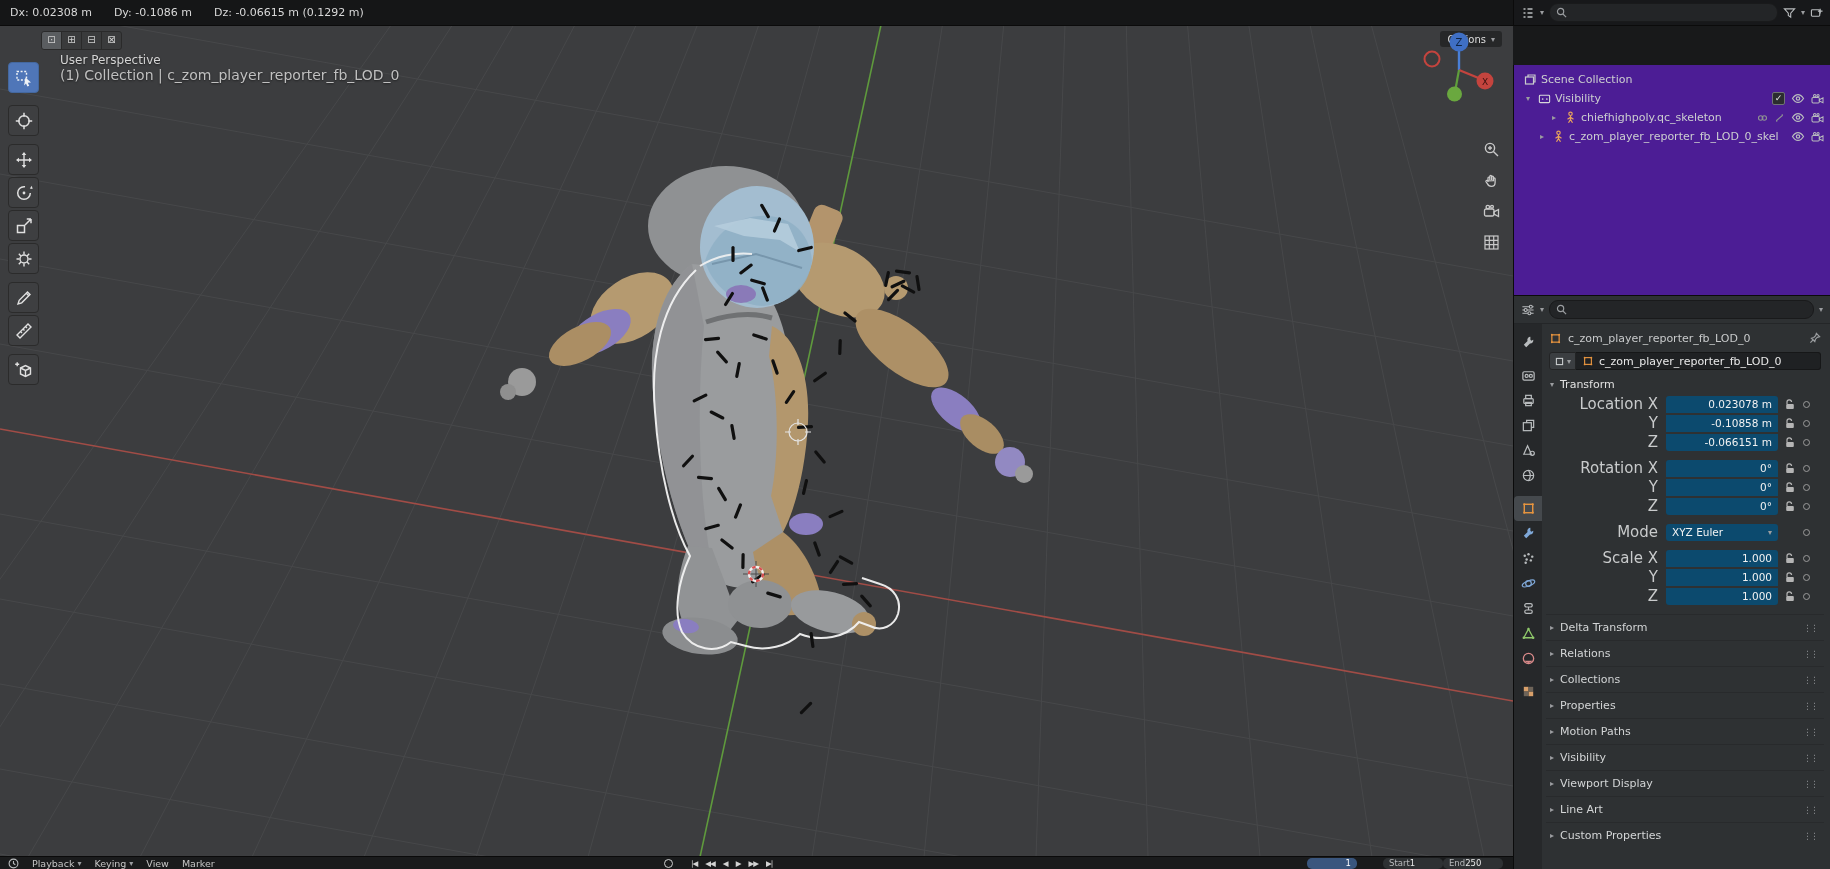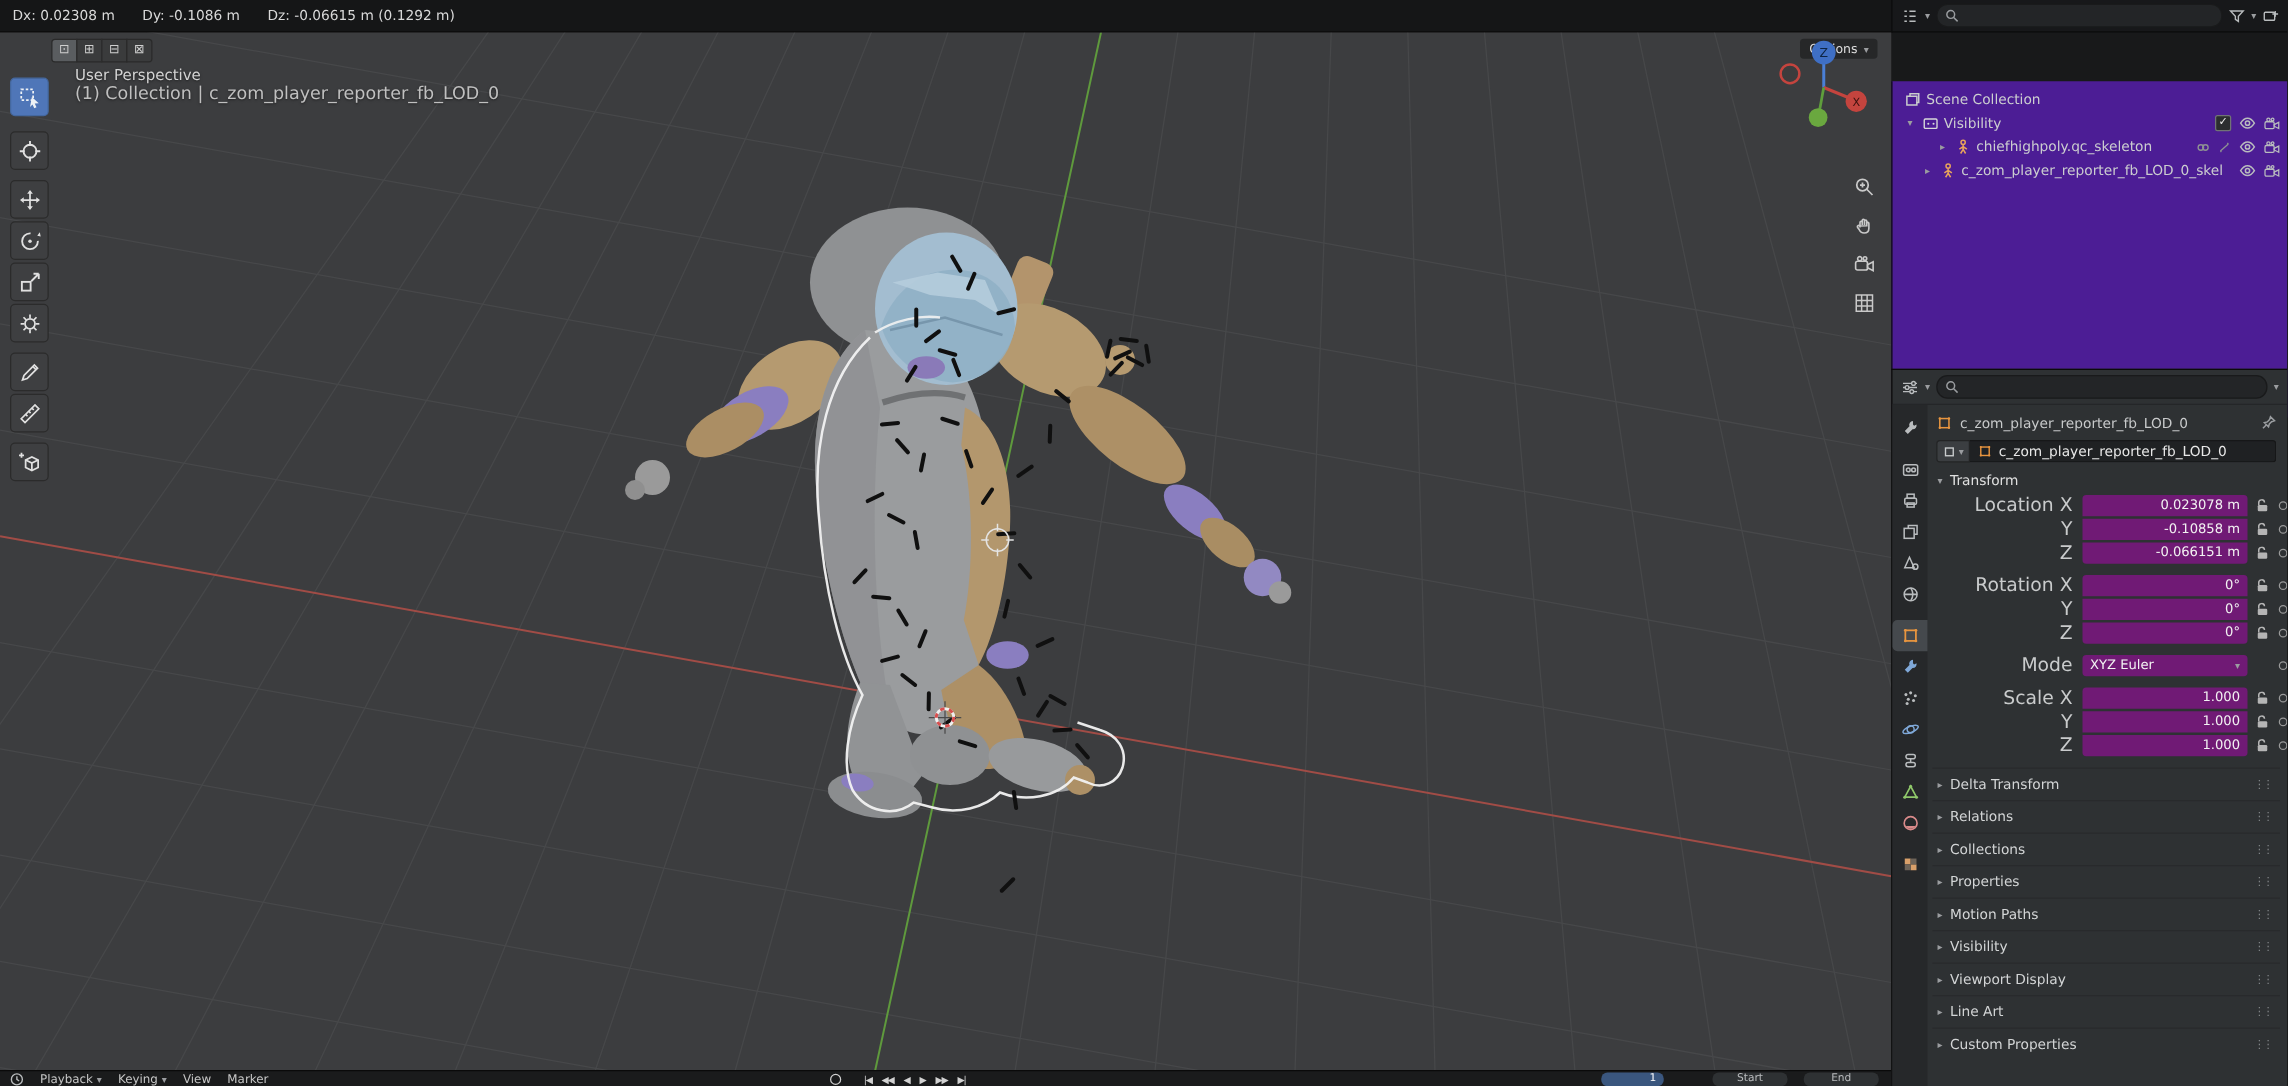--- a/index.html
+++ b/index.html
@@ -49,21 +49,21 @@
     border-top:1px solid #0a0a0a;font-size:9.5px;color:#c6c6c6;box-sizing:border-box;}
   .tl-left{position:absolute;left:8px;top:0;height:12px;display:flex;align-items:center;gap:13px;}
   .tl-menu{display:flex;align-items:center;gap:3px;}
   .tl-center{position:absolute;left:664px;top:0;height:12px;display:flex;align-items:center;gap:8px;}
   .transport{font-size:7.5px;color:#d2d2d2;letter-spacing:-1px;}
   .autokey{width:7px;height:7px;border:1.5px solid #cfcfcf;border-radius:50%;margin-right:10px;}
   .tl-right{position:absolute;right:10px;top:0;height:12px;display:flex;align-items:center;}
   .tl-field{height:11px;background:#2e3133;border-radius:5px;display:flex;align-items:center;
     font-size:8.5px;padding:0 6px;box-sizing:border-box;color:#e8e8e8;}
   .frame-field{width:50px;background:#3a567e;justify-content:flex-end;color:#fff;margin-right:26px;}
-  .range-field{width:60px;justify-content:flex-start;margin-left:13px;flex-direction:column;}
+  .range-field{width:60px;justify-content:flex-start;margin-left:0;}
   .range-field .rl{color:#b8babc;}
 
   
   .outliner{position:absolute;left:1513px;top:26px;width:317px;height:269px;background:#4c1d95;
     border-left:1px solid #0b0b0b;box-sizing:border-box;padding-top:5px;font-size:11px;margin-top:39px;}
   .ol-row{height:19px;display:flex;align-items:center;padding-right:6px;color:#ccced0;gap:4px;}
   .disc{width:12px;text-align:center;font-size:8px;color:#9b9da0;flex:none;}
   .ol-right{display:flex;align-items:center;gap:6px;}
   .cbx{width:11px;height:11px;background:#2b2d2f;border:1px solid #707375;border-radius:2px;
     color:#e8e8e8;font-size:9px;line-height:10px;text-align:center;}
@@ -81,21 +81,21 @@
   .crumb-row{height:22px;display:flex;align-items:center;gap:6px;padding:0 3px;font-size:11px;color:#c8cacb;}
   .name-row{height:24px;display:flex;align-items:center;padding:0 3px;}
   .browse-btn{width:27px;height:18px;background:#3b3e41;border:1px solid #232425;border-radius:3px 0 0 3px;
     display:flex;align-items:center;justify-content:center;gap:2px;box-sizing:border-box;}
   .name-field{flex:1;height:18px;background:#1f2123;border:1px solid #161718;border-left:none;
     border-radius:0 3px 3px 0;display:flex;align-items:center;gap:5px;padding:0 6px;box-sizing:border-box;
     color:#e8e8e8;font-size:11px;}
   .panel-header{height:22px;display:flex;align-items:center;gap:6px;font-size:11px;color:#e0e0e0;padding-left:4px;}
   .trow{height:18px;display:flex;align-items:center;margin-bottom:1px;}
   .trow .lbl{width:112px;text-align:right;padding-right:8px;font-size:15px;color:#c9cbcc;flex:none;}
-  .val{width:132px;height:17px;background:#701a75;display:flex;align-items:center;justify-content:flex-end;
+  .val{width:112px;height:17px;background:#0c4a6e;display:flex;align-items:center;justify-content:flex-end;
     padding:0 6px;box-sizing:border-box;font-size:10.5px;color:#f2f2f2;flex:none;text-align:right;}
   .val.dd{justify-content:space-between;}
   .r-top{border-radius:3px 3px 0 0;} .r-bot{border-radius:0 0 3px 3px;} .r-all{border-radius:3px;}
   .group-gap{height:7px;}
   .decor-dot{width:5px;height:5px;border:1.2px solid #9a9a9a;border-radius:50%;margin-left:8px;flex:none;}
   .lockw{margin-left:7px;width:10px;flex:none;display:flex;}
   .section-row{height:25px;display:flex;align-items:center;gap:6px;padding:0 7px 0 4px;
     border-top:1px solid #282a2c;font-size:11px;color:#d3d5d6;}
   .grip{color:#84878a;font-size:9px;letter-spacing:-2px;}
 </style>

